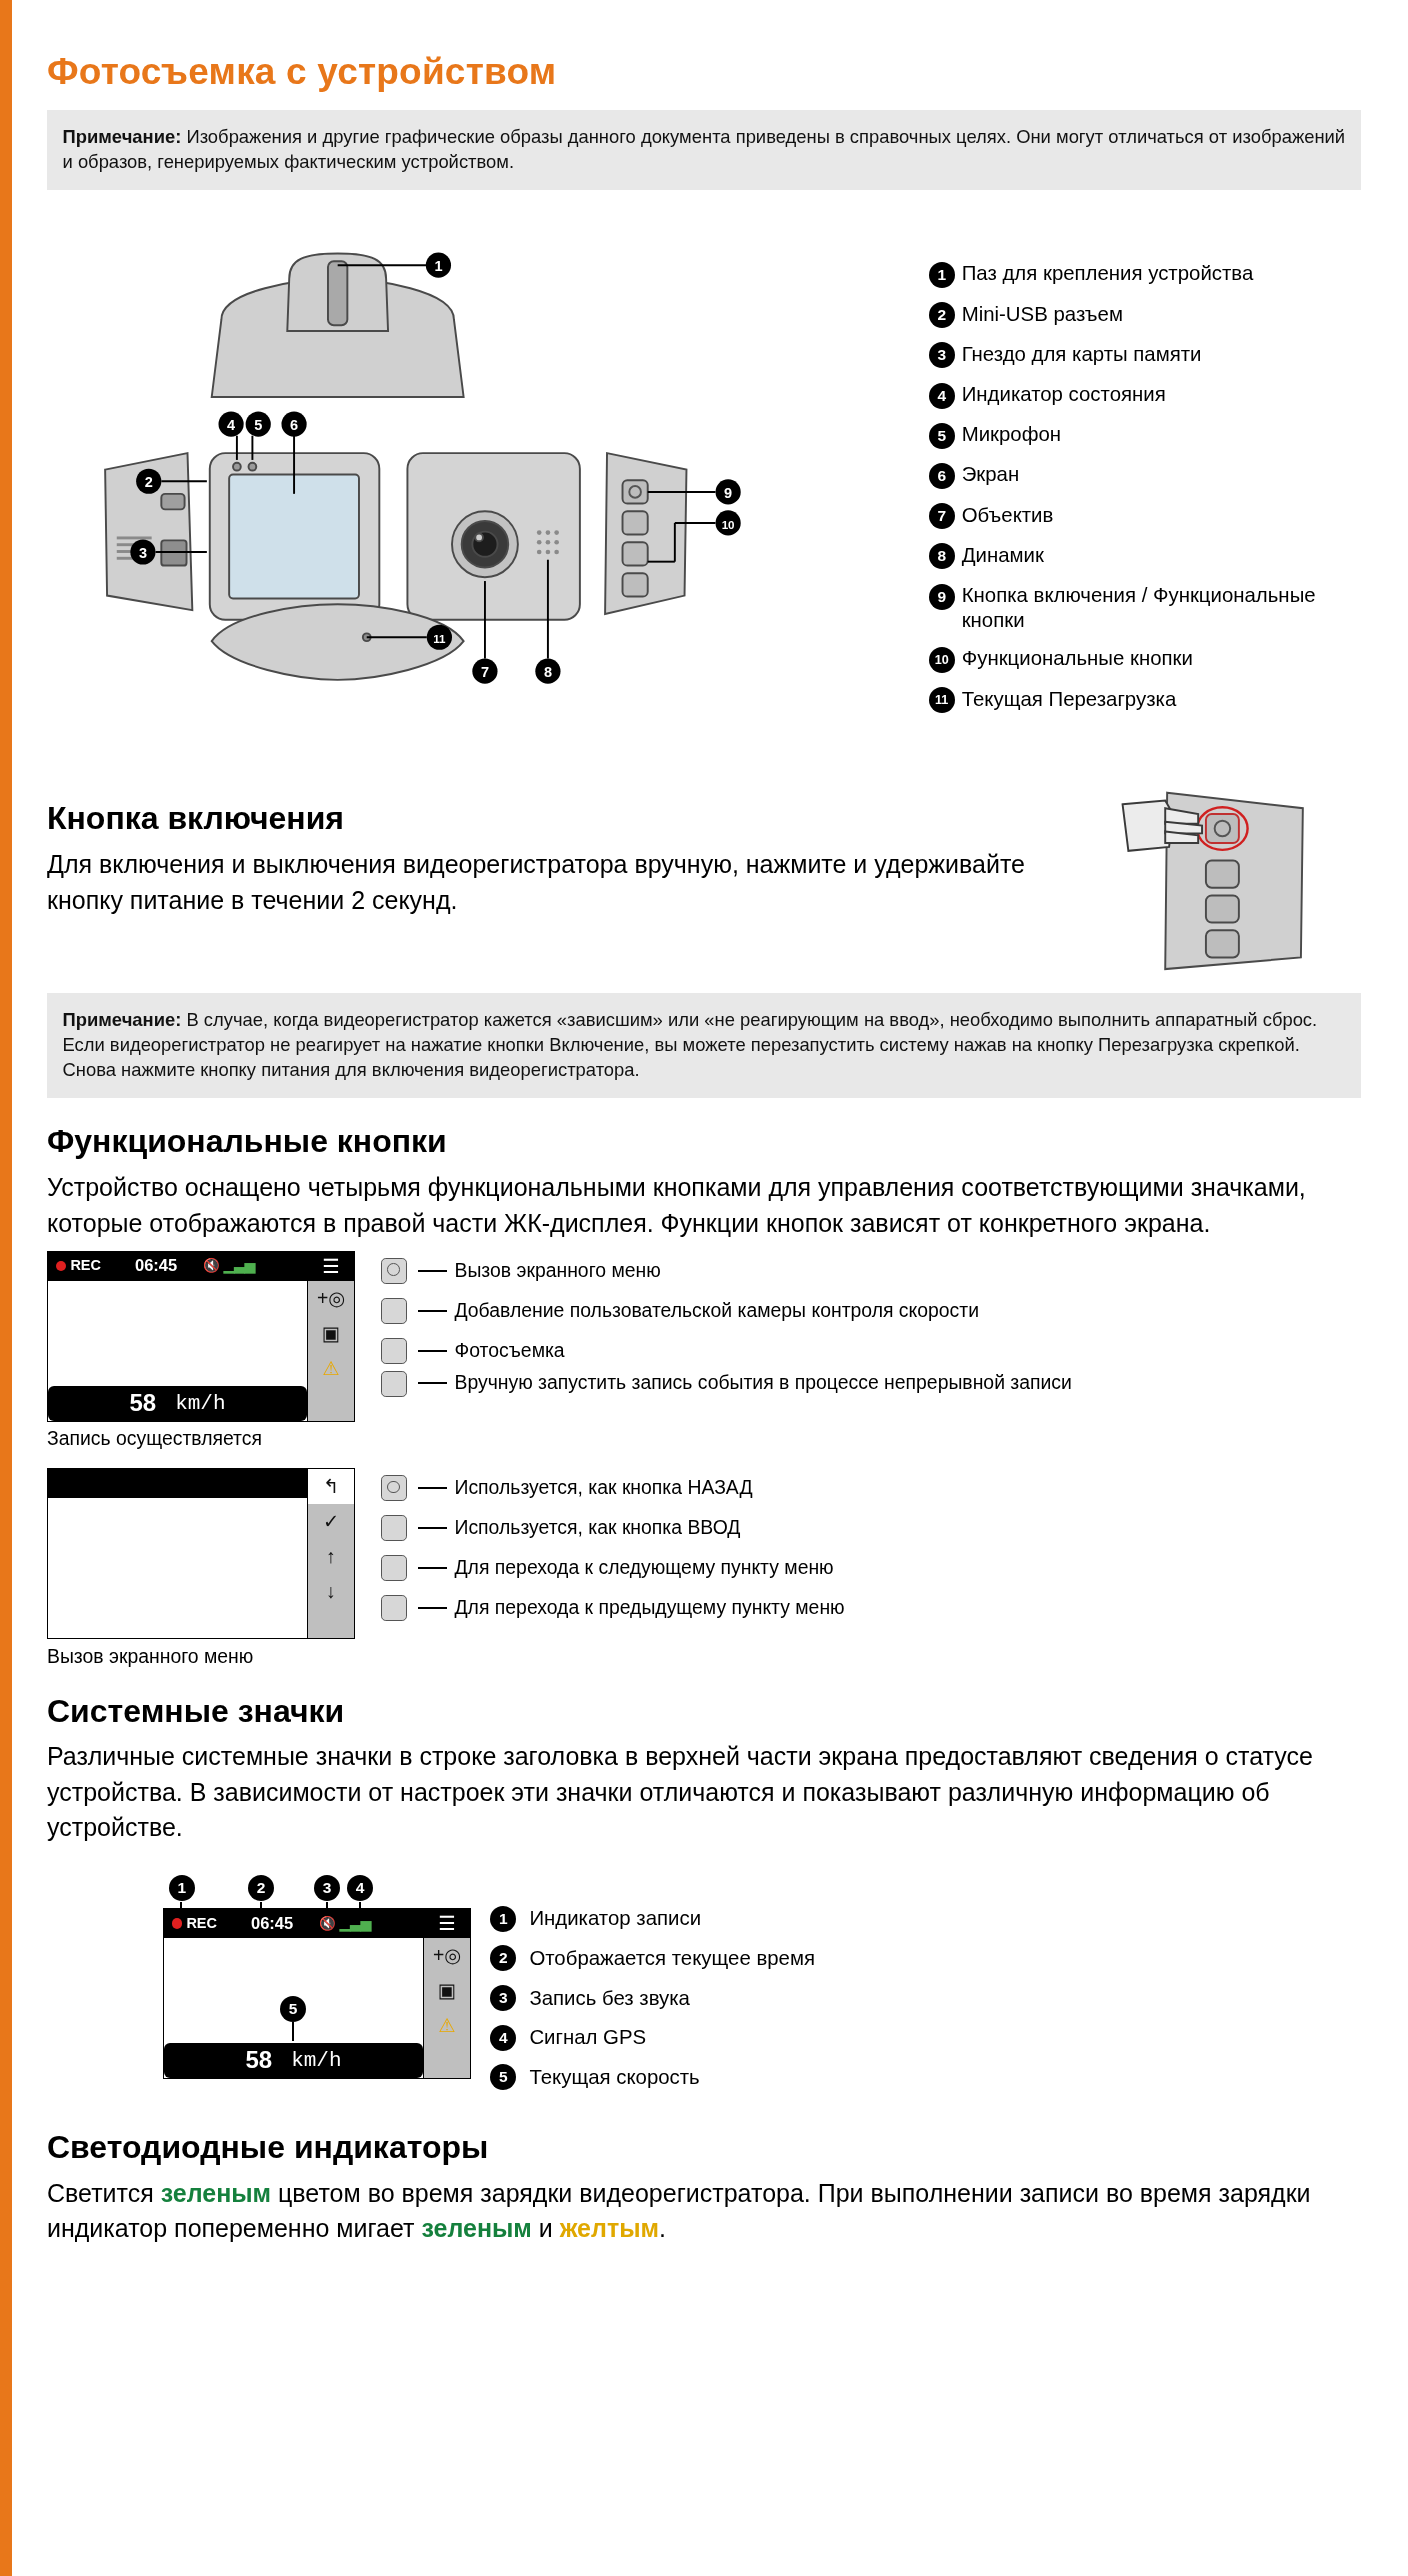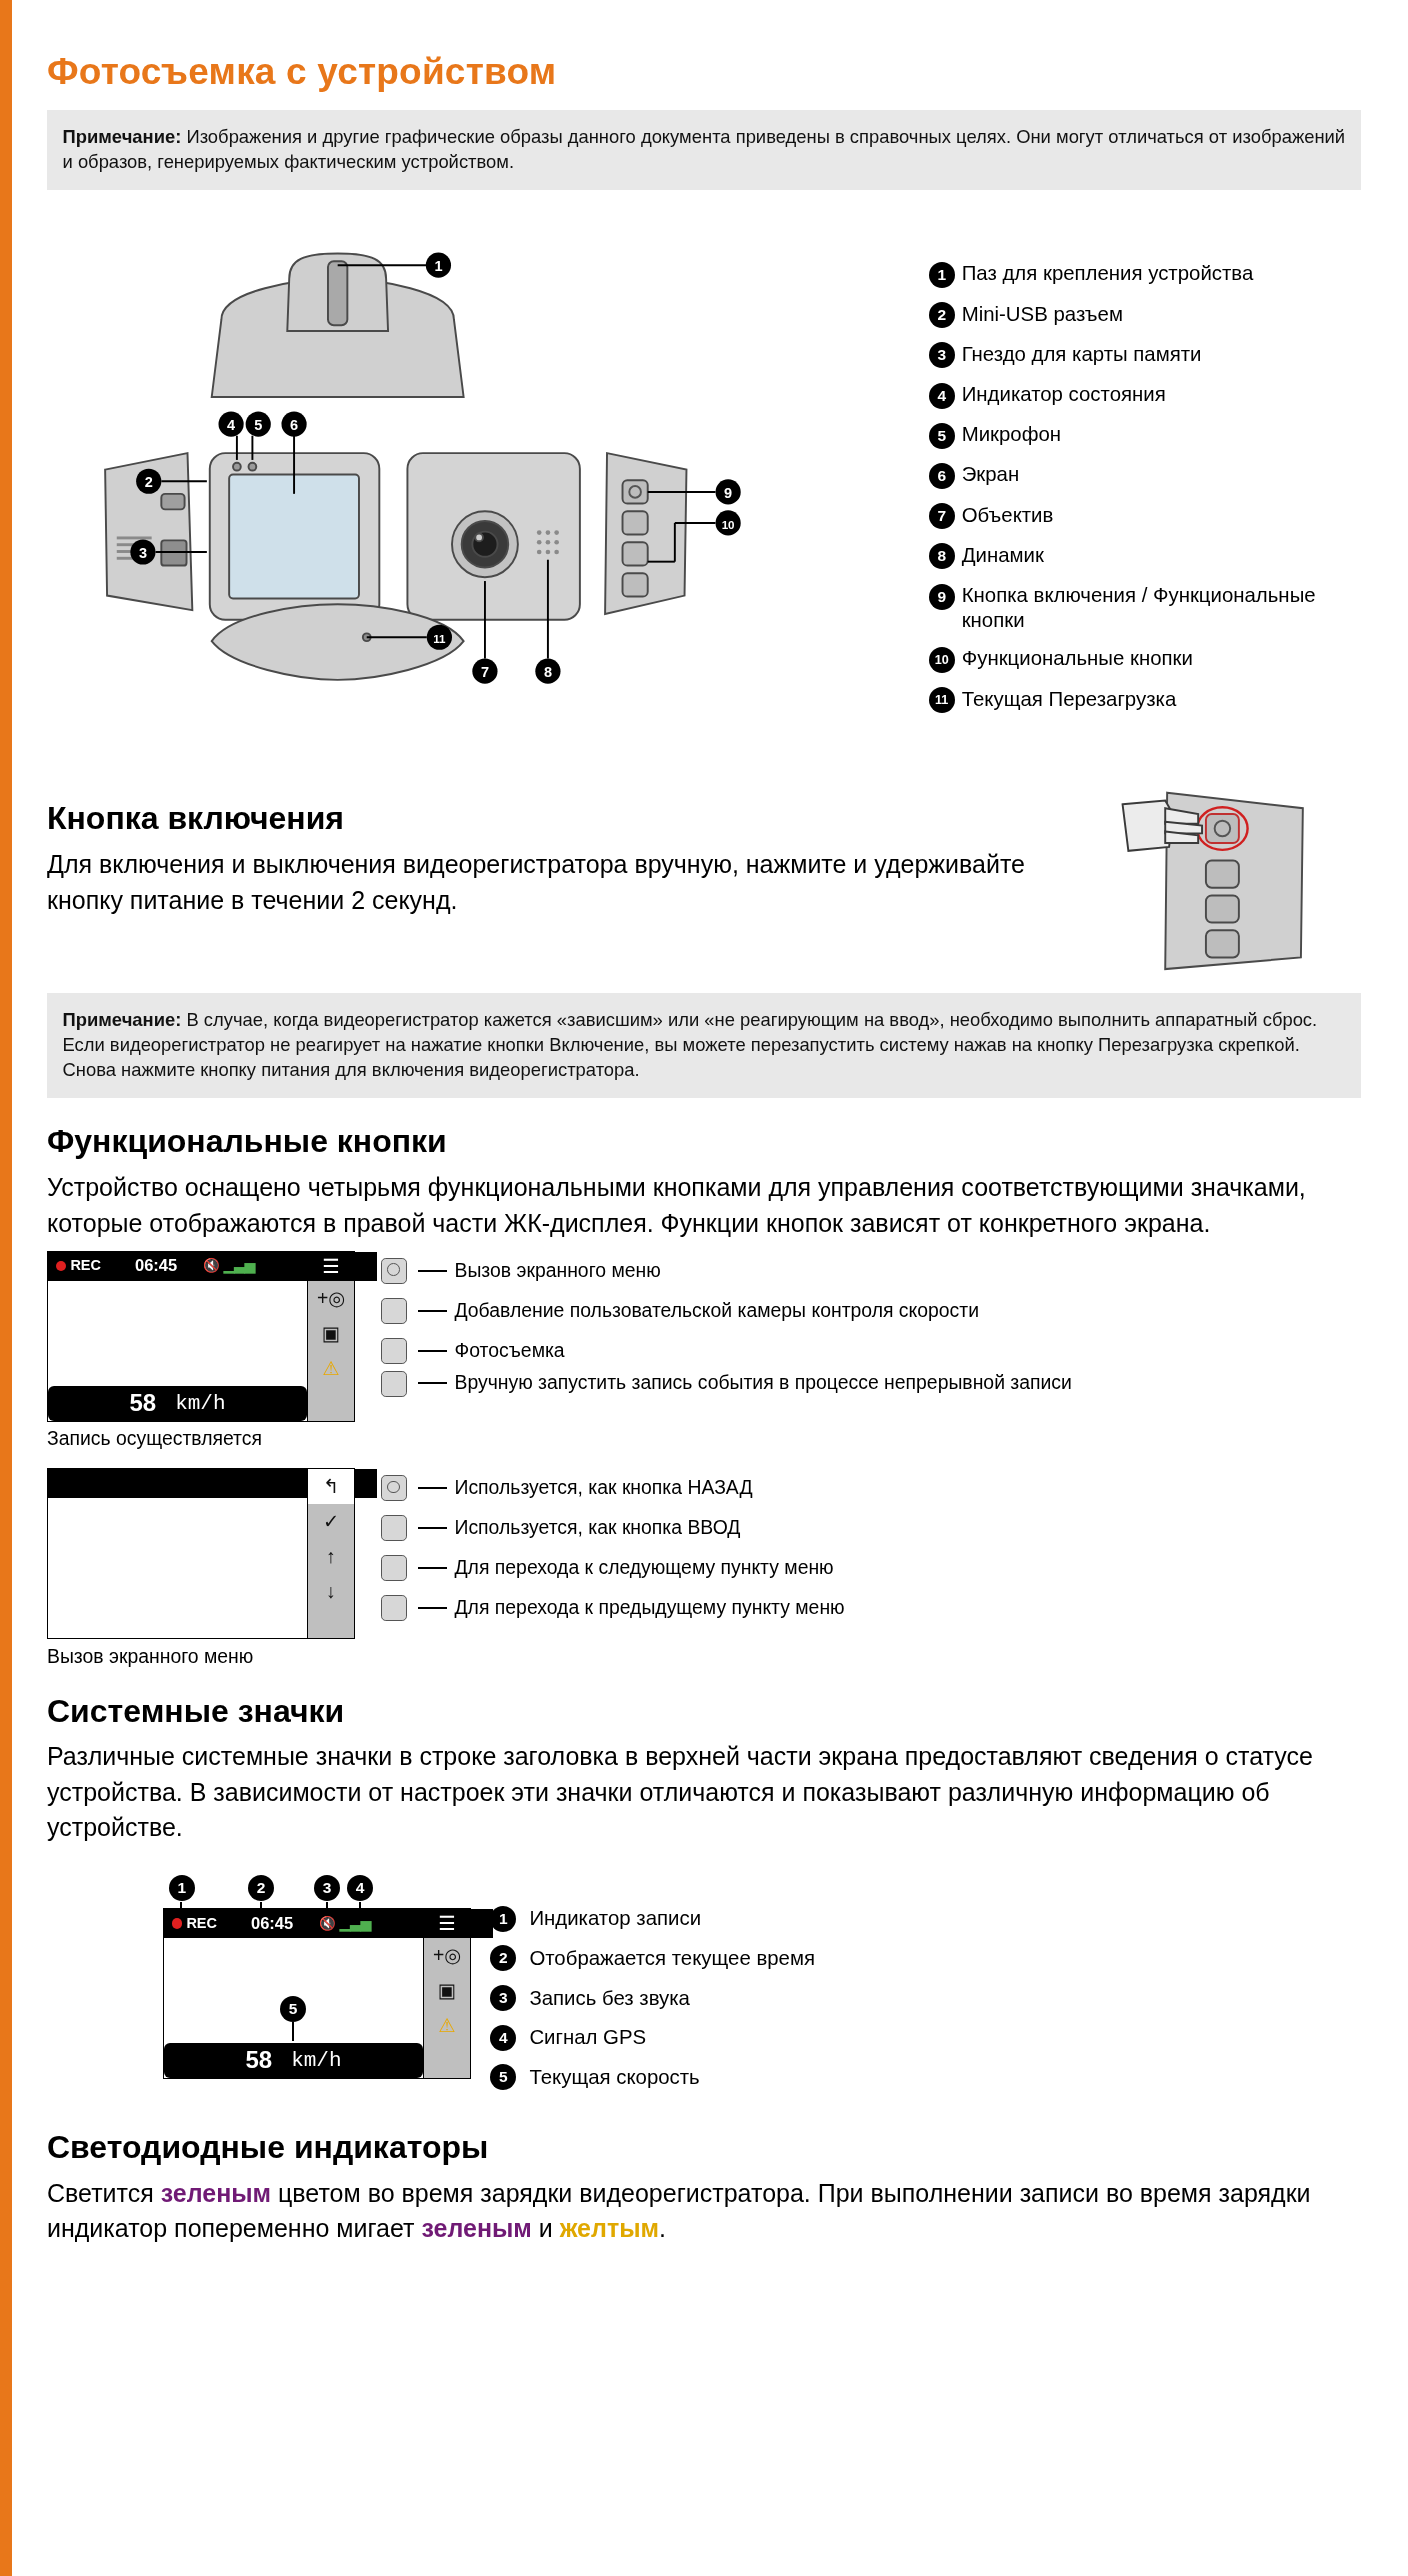--- a/index.html
+++ b/index.html
@@ -87,21 +87,21 @@
   h2.sec {
     font-size: 32px;
     font-weight: bold;
     margin: 25px 0 9.7px 0;
   }
   p.body {
     font-size: 25px;
     line-height: 1.42;
     margin: 0 0 9.7px 0;
   }
-  .green { color: #701a75; font-weight: bold; }
+  .green { color: #15803d; font-weight: bold; }
   .yellow { color: #e0a800; font-weight: bold; }
 
   
   .power-sec {
     display: flex;
     align-items: flex-start;
     gap: 19.4px;
   }
   .power-text { flex: 1 1 auto; }
   .power-img {
@@ -126,21 +126,20 @@
     box-sizing: border-box;
   }
   .lcd-top {
     position: absolute;
     left: 0; top: 0;
     width: 100%;
     height: 29px;
     background: #000;
     color: #fff;
     font-size: 15.5px;
-    padding-left: 23px;
   }
   .lcd-rec {
     position: absolute; left: 7.8px; top: 5.8px;
     color: #fff; font-size: 14.5px; font-weight: bold;
   }
   .rec-dot {
     display: inline-block;
     width: 10.7px; height: 10.7px;
     background: #e02020;
     border-radius: 50%;

